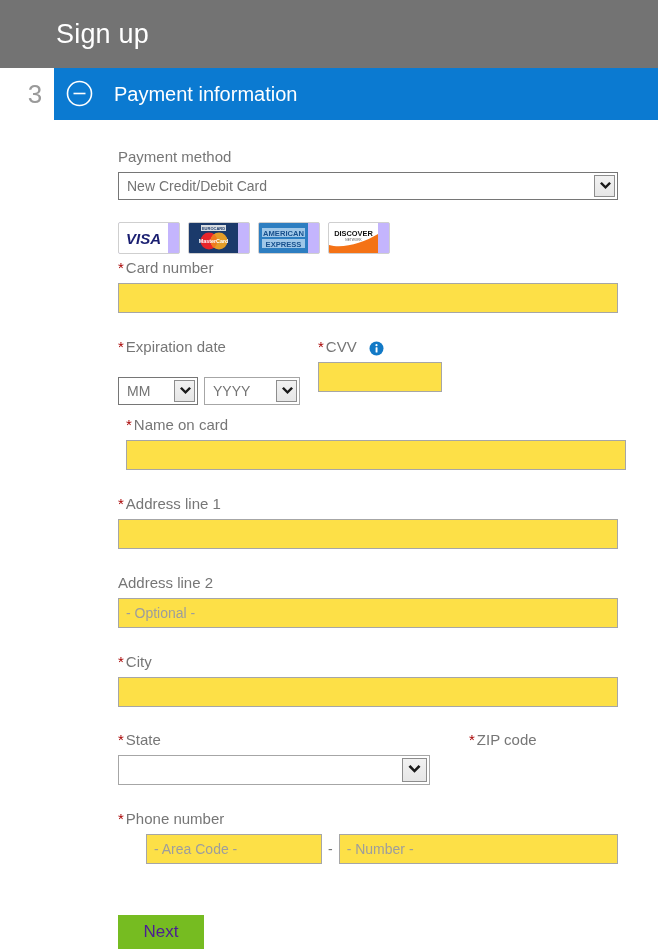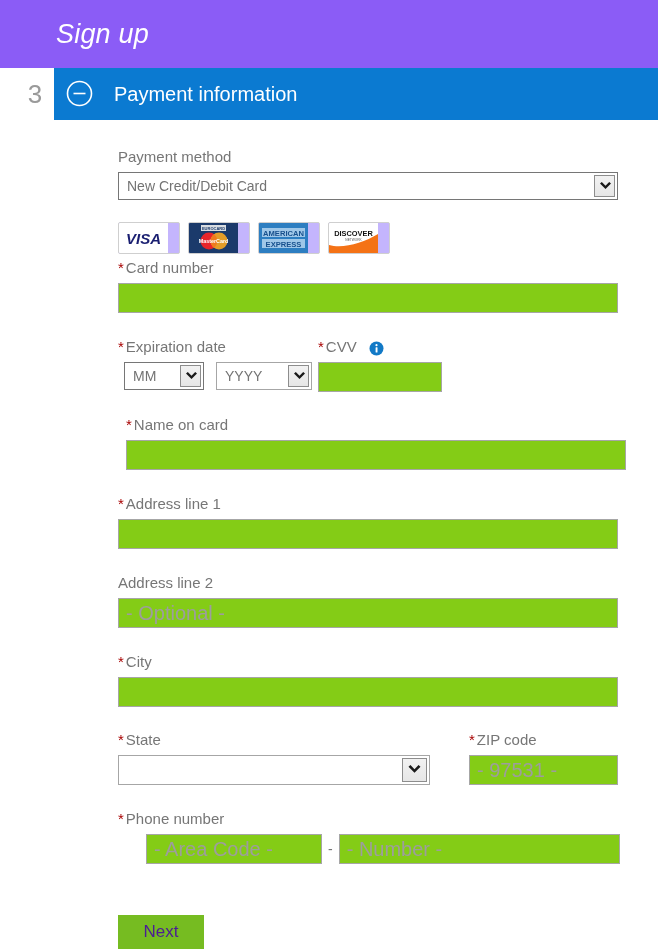--- a/index.html
+++ b/index.html
@@ -15,22 +15,21 @@
     overflow: hidden;
     position: relative;
   }
 
   
   .titlebar {
     position: absolute;
     left: 0; top: 0;
     width: 658px;
     height: 72px;
-    background: #8b5cf6;
-    font-style: italic;
+    background: #737373;
   }
   .titlebar-text {
     position: absolute;
     left: 56px;
     top: 17px;
     color: #ffffff;
     font-size: 27px;
     font-weight: 300;
     letter-spacing: 0.2px;
     line-height: 34px;
@@ -102,23 +101,23 @@
   }
   .req {
     color: #a80000;
     font-size: 15px;
     margin-right: 2px;
   }
 
   .textbox {
     box-sizing: border-box;
     border: 1px solid #a6a6a6;
-    background: #84cc16;
+    background: #fde047;
     height: 28px;
-    font-size: 20px;
+    font-size: 14px;
     color: #333333;
     padding: 0 7px;
     font-family: "Liberation Sans", sans-serif;
     outline: none;
     display: block;
   }
   .textbox::placeholder {
     color: #9d9d9d;
     opacity: 1;
   }
@@ -275,21 +274,21 @@
     <div class="label">
       <span class="req">*</span><span>Card number</span>
     </div>
     <input class="textbox" style="width: 500px; height: 30px; margin-top: 5px;" type="text" value="" placeholder="">
   </div>
 
   <div class="field" style="left:118px; top:217px; width:200px;">
     <div class="label">
       <span class="req">*</span><span>Expiration date</span>
     </div>
-    <div style="margin-top:5px; display:flex; gap:12px;justify-content:center;">
+    <div style="margin-top:20px; display:flex; gap:6px;">
       <div class="selectwrap" style="width:80px;">
         <span class="select-value">MM</span>
         <span class="select-btn">
           <svg width="15" height="11" viewBox="0 0 15 11">
             <path d="M2 2.5 L7.5 8 L13 2.5 L11.2 1 L7.5 4.8 L3.8 1 Z" fill="#1a1a1a"></path>
           </svg>
         </span>
       </div>
       <div class="selectwrap light" style="width:96px;">
         <span class="select-value">YYYY</span>
@@ -353,21 +352,20 @@
           <path d="M2 2.5 L7.5 8 L13 2.5 L11.2 1 L7.5 4.8 L3.8 1 Z" fill="#1a1a1a"></path>
         </svg>
       </span>
     </div>
   </div>
 
   <div class="field" style="left:469px; top:610px; width:149px;">
     <div class="label">
       <span class="req">*</span><span>ZIP code</span>
     </div>
-    <input class="textbox" style="width: 149px; height: 30px; margin-top: 5px;" type="text" value="" placeholder="- 97531 -">
   </div>
 
   <div class="field" style="left:118px; top:689px; width:500px;">
     <div class="label">
       <span class="req">*</span><span>Phone number</span>
     </div>
     <div style="margin-top:5px; display:flex; align-items:center;padding-left:28px;">
       <input class="textbox" style="width: 176px; height: 30px;" type="text" value="" placeholder="- Area Code -">
       <span style="color:#767676; font-size:14px; padding:0 6px;">-</span>
       <input class="textbox" style="width: 340px; height: 30px;" type="text" value="" placeholder="- Number -">

